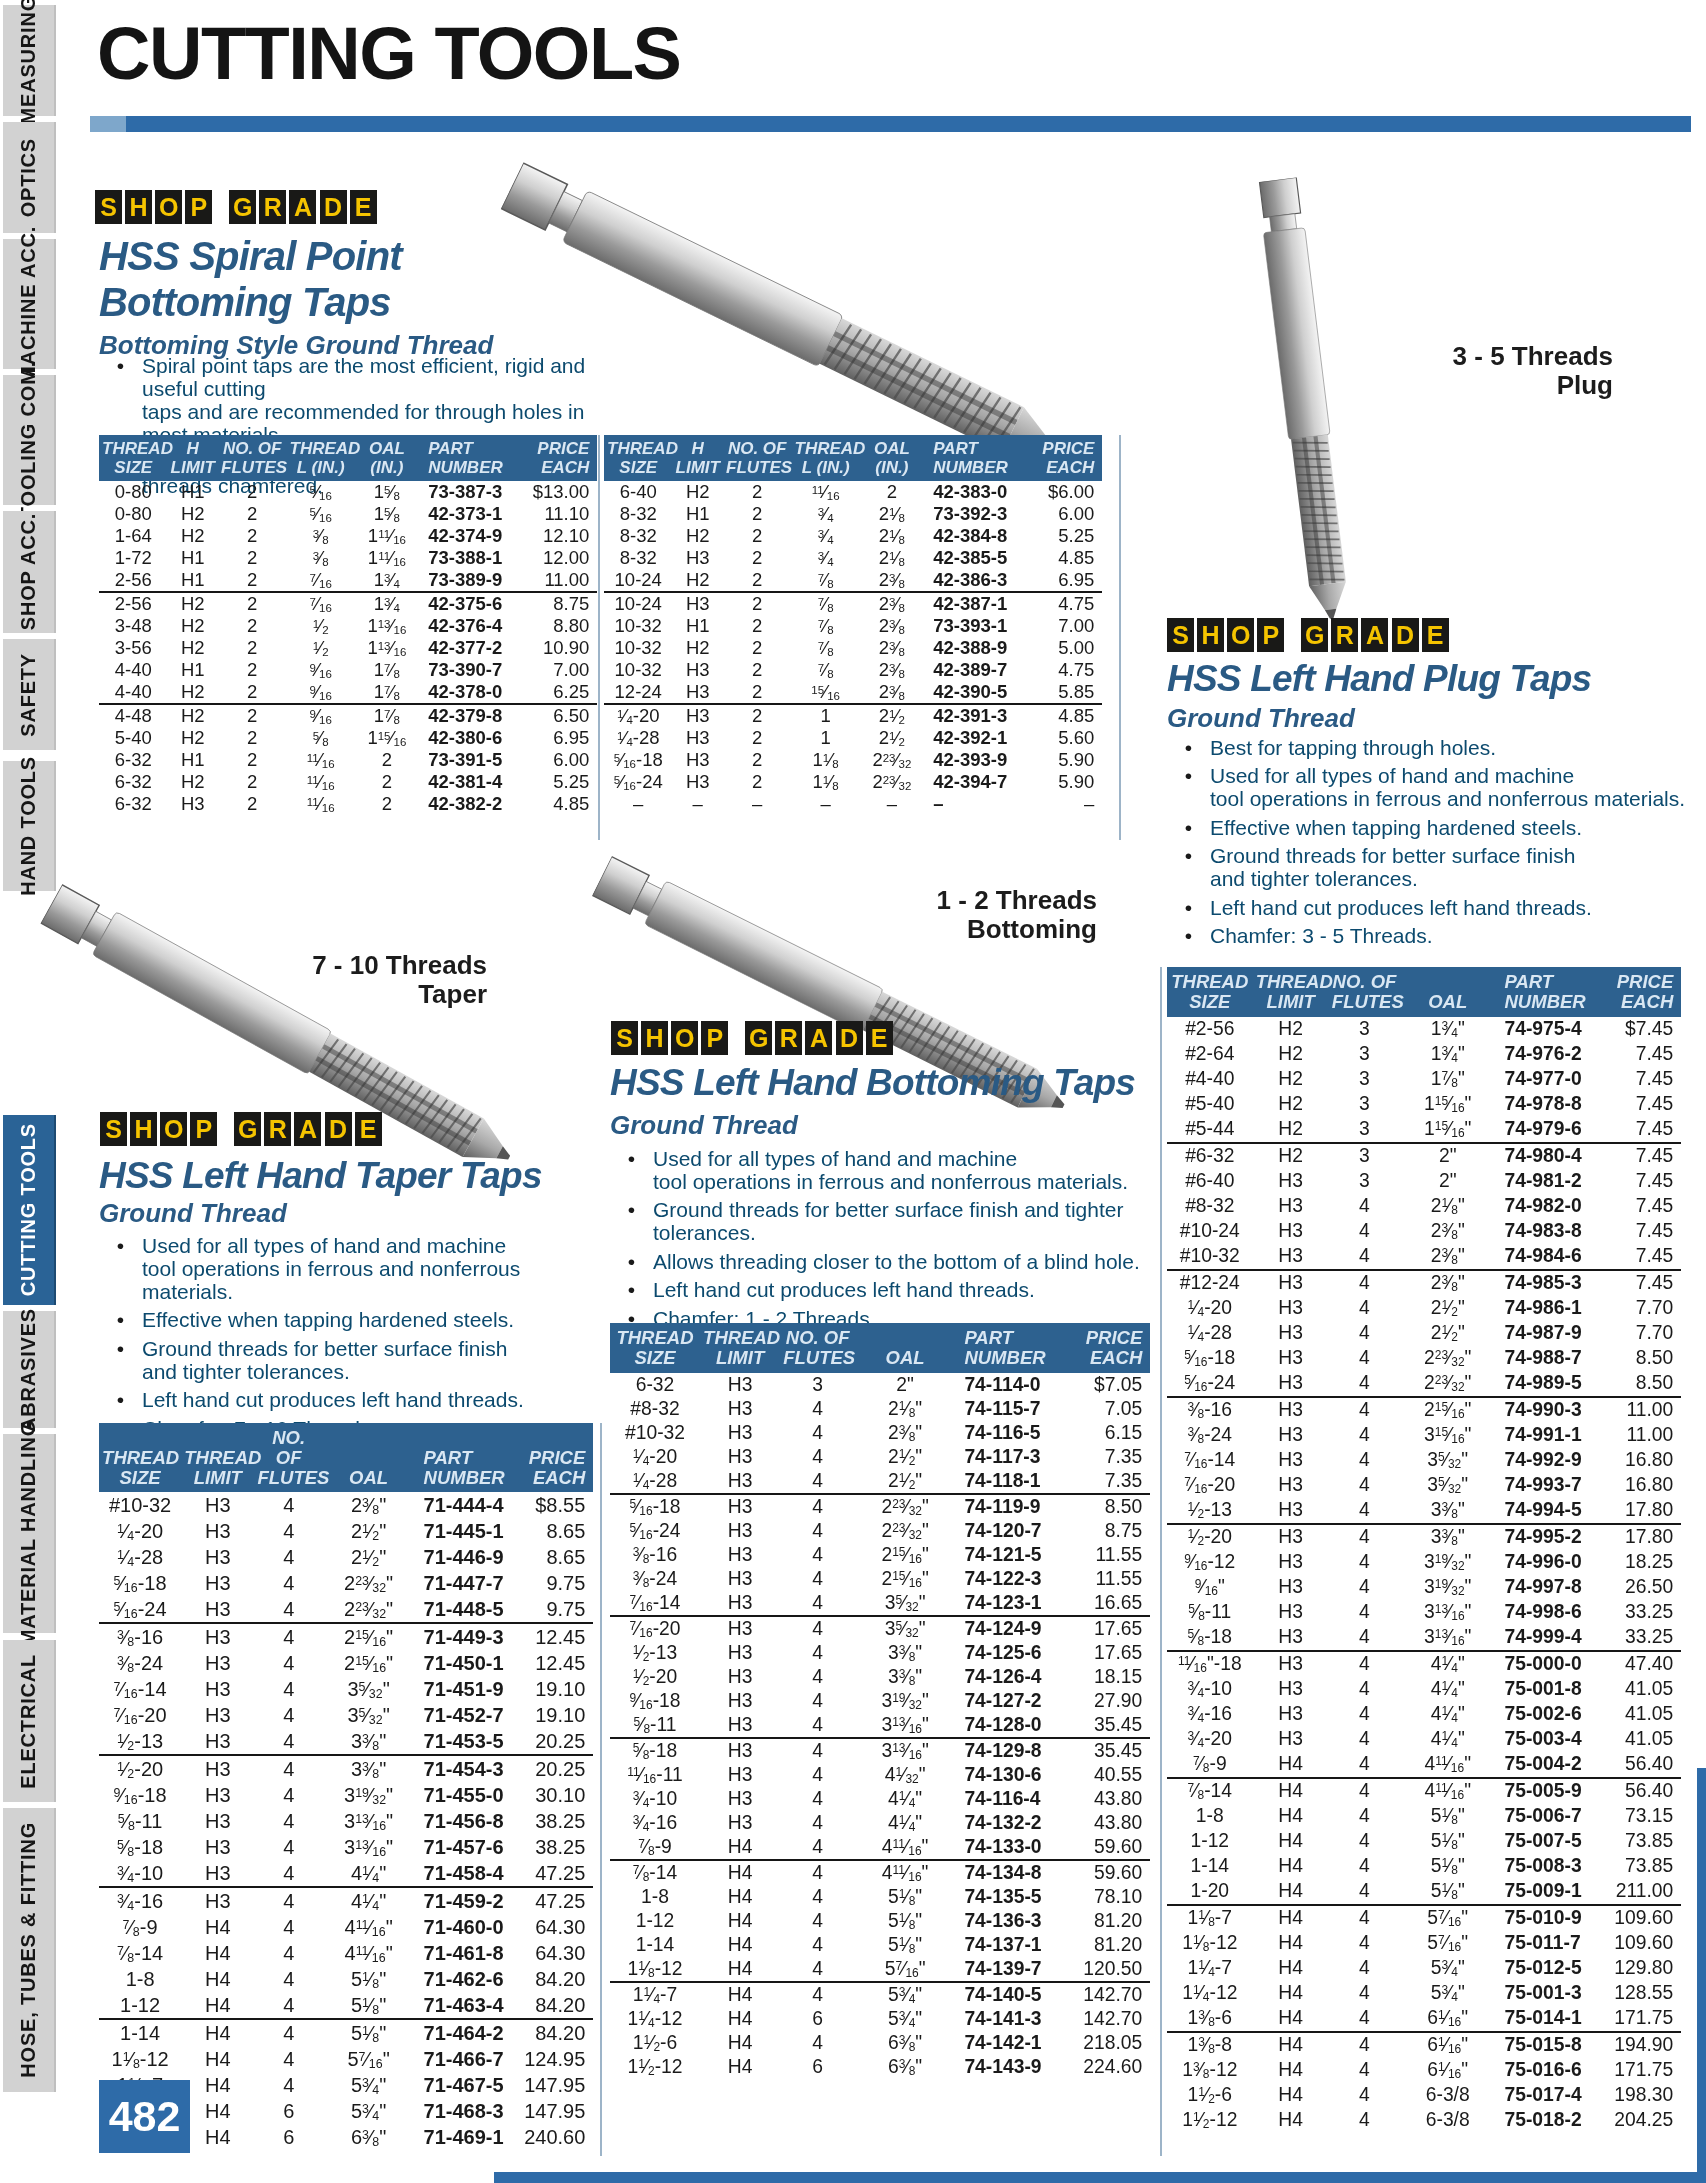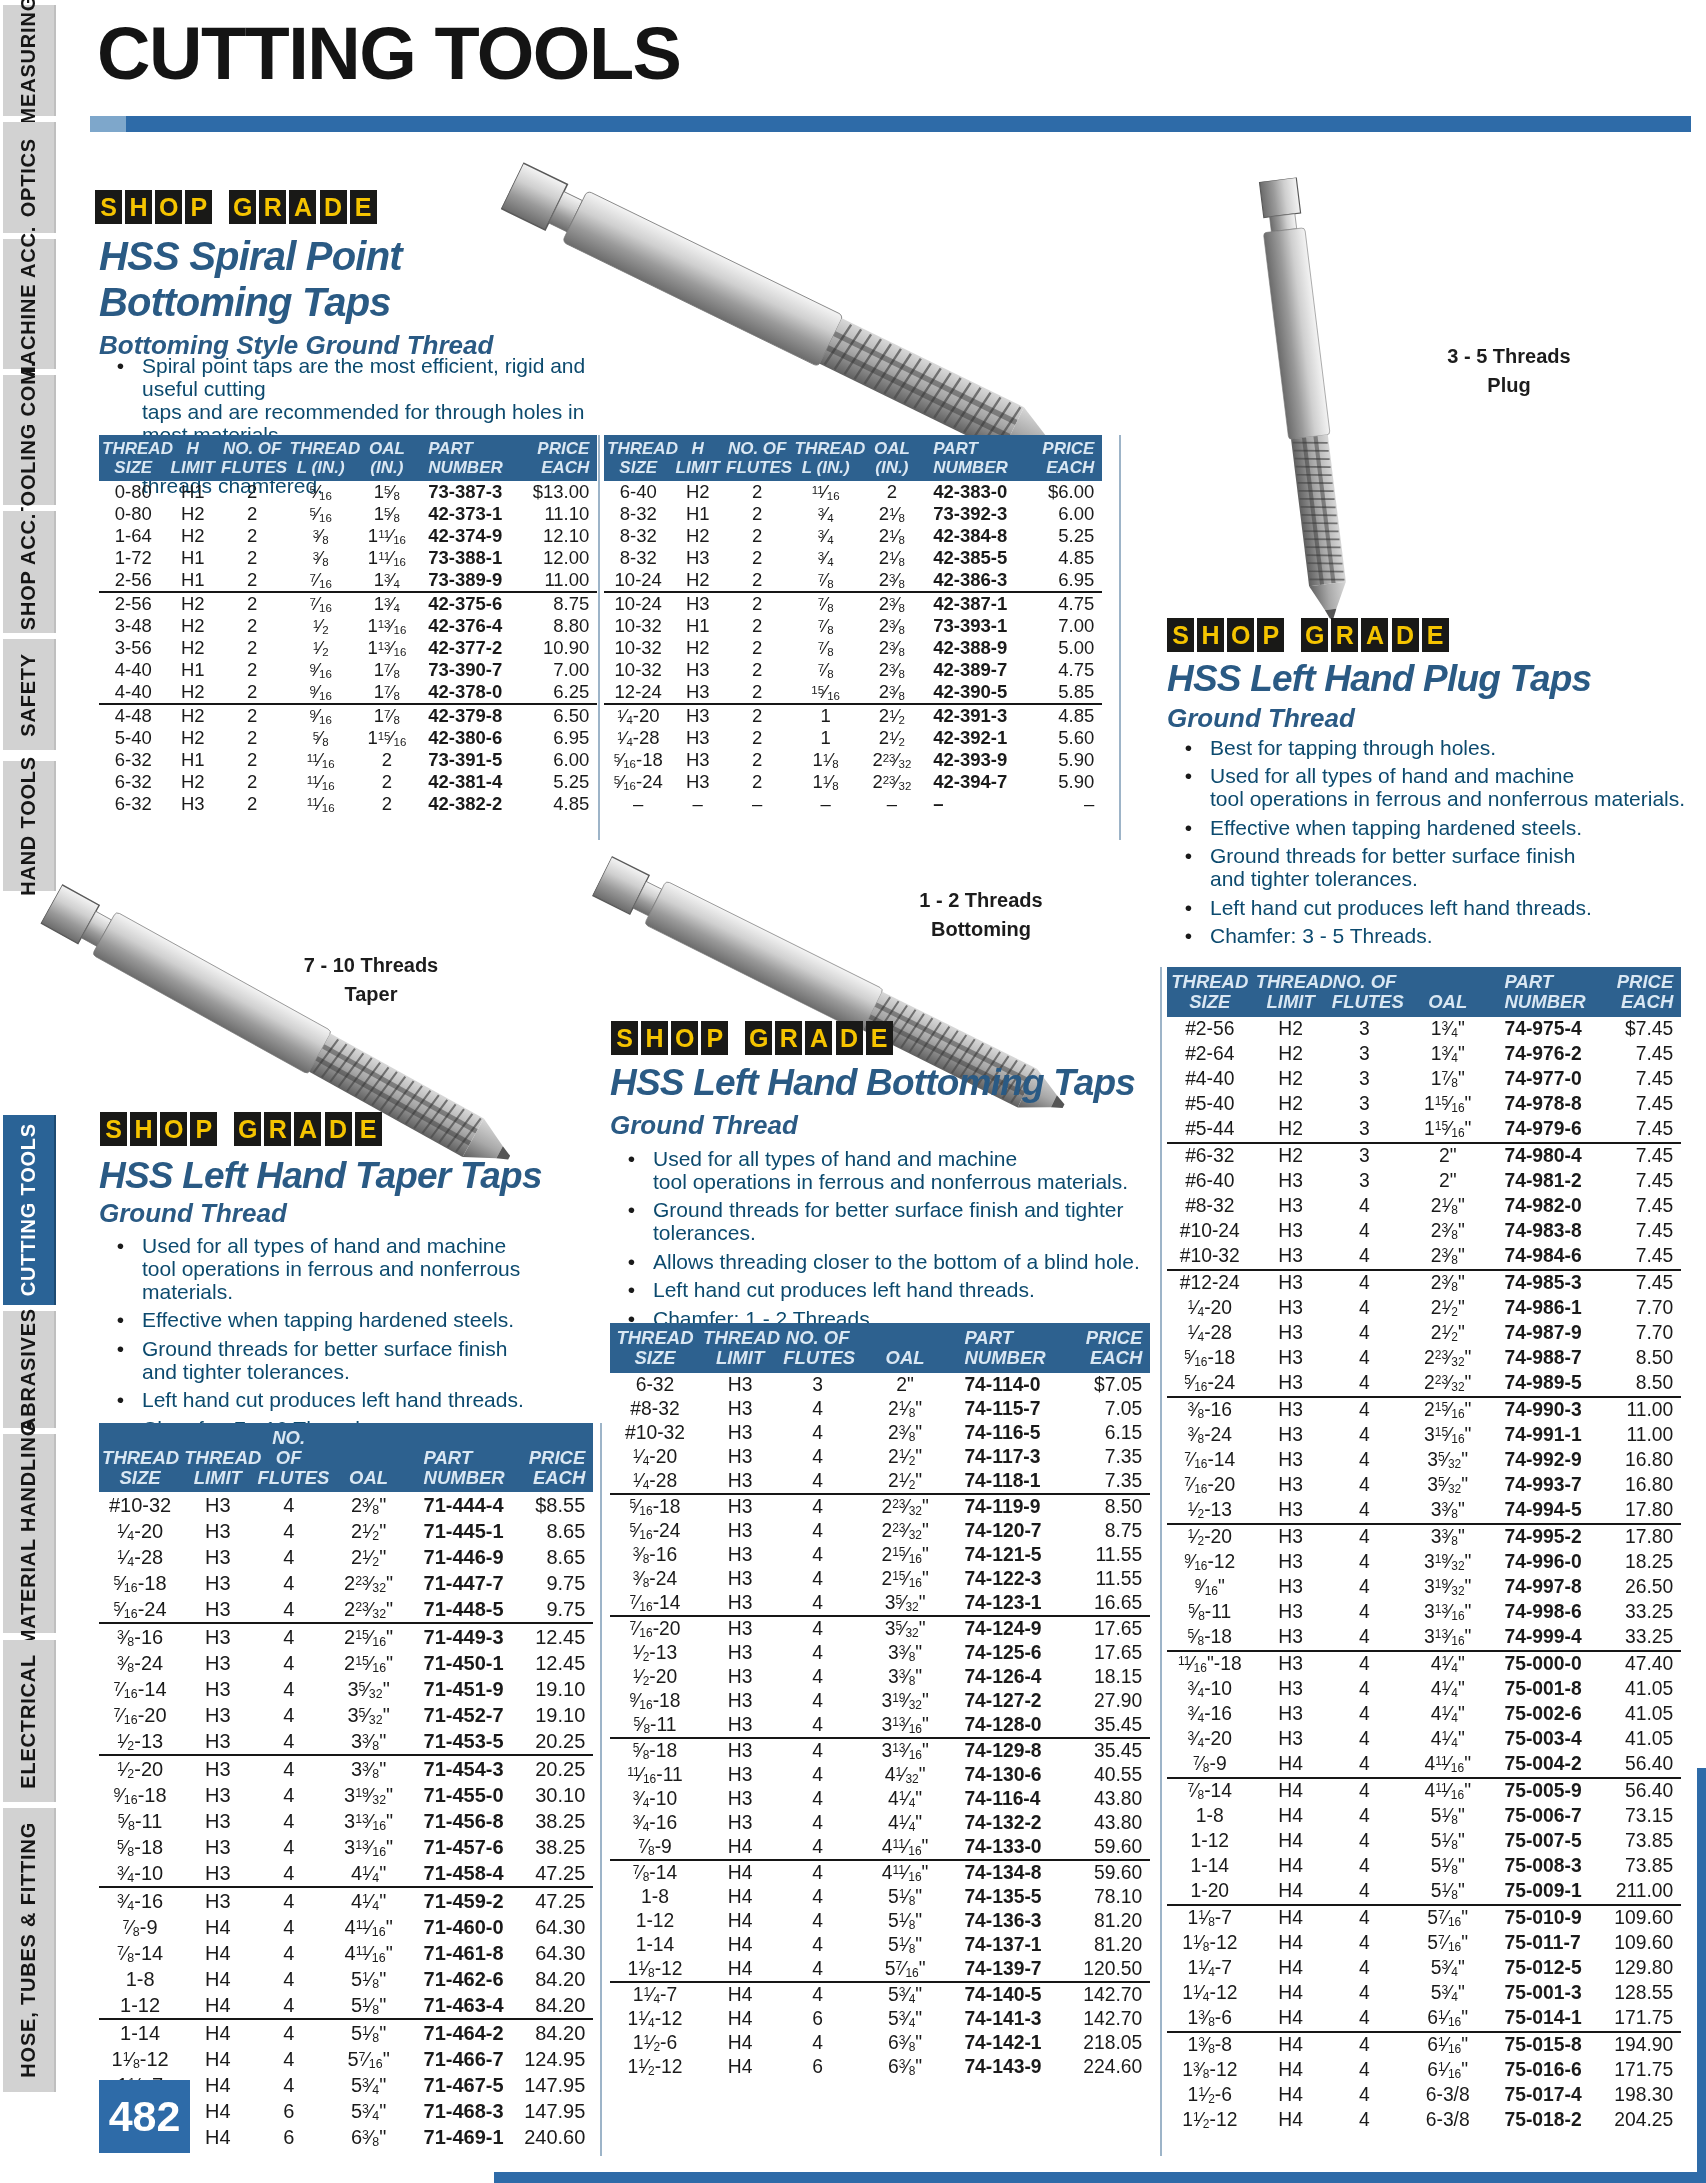--- a/index.html
+++ b/index.html
@@ -21,21 +21,21 @@
   .bt{width:27px;height:34px;background:#191917;color:#f5c400;font-weight:bold;font-size:25px;display:flex;align-items:center;justify-content:center;}
   
   .sec-title{position:absolute;font-style:italic;font-weight:bold;color:#2a5a84;font-size:40px;letter-spacing:-0.8px;white-space:nowrap;font-stretch:condensed;}
   .sec-title.small{font-size:37px;}
   .sec-sub{position:absolute;font-style:italic;font-weight:bold;color:#2a5a84;font-size:26px;white-space:nowrap;font-stretch:condensed;}
   .bullets{position:absolute;}
   .bullet{display:flex;margin-bottom:5.4px;}
   .bullet .dot{width:43px;text-align:center;font-size:21px;line-height:23px;flex:0 0 43px;}
   .bullet .btx{font-size:21px;line-height:23px;white-space:pre-line;color:#0c4a6e;}
   
-  .tap-label{position:absolute;text-align:center;font-weight:bold;font-size:20px;line-height:28.6px;color:#1c1c1c;}
+  .tap-label{position:absolute;text-align:right;font-weight:bold;font-size:26px;line-height:28.6px;color:#1c1c1c;}
   
   .tblc{position:absolute;}
   .tblc table{border-collapse:collapse;table-layout:fixed;color:#1a1a1a;}
   .tblc th{background:#2d618f;color:#d9e7f3;font-weight:bold;vertical-align:bottom;line-height:1.07;padding:5.4px 3.1px 4.6px;text-align:center;font-style:italic;}
   .tblc td{padding:0 3.9px;white-space:nowrap;}
   .tblc tbody.g ~ tbody.g{border-top:2.3px solid #161616;}
   .a-r{text-align:right !important;padding-right:7.7px !important;}
   .a-p{text-align:left !important;padding-left:9.3px !important;}
   td.a-p{font-weight:bold;}
   td.a-c{text-align:center;}

